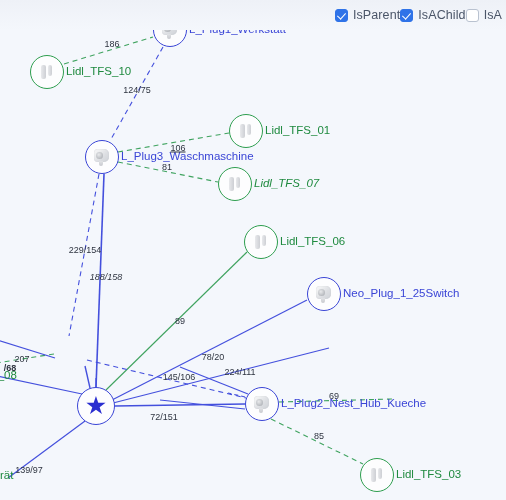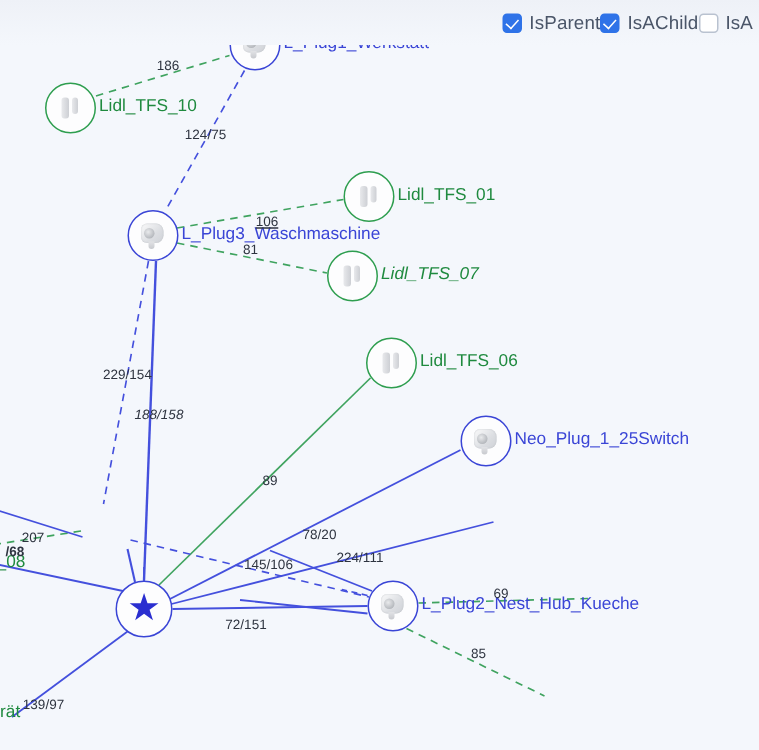--- a/index.html
+++ b/index.html
@@ -352,20 +352,29 @@
         <div class="plug-ico">
           <div class="body"></div>
             <div class="hole"></div>
             <div class="pin"></div>
         </div>
       </div>
       <div class="node-label lbl-blue">L_Plug2_Nest_Hub_Kueche</div>
     </div>
 
 
+    <div class="node" style="left:377px; top:475px;">
+      <div class="node-circle green">
+        <div class="sensor-ico">
+          <div class="b1"></div>
+            <div class="b2"></div>
+        </div>
+      </div>
+      <div class="node-label lbl-green">Lidl_TFS_03</div>
+    </div>
 
     <div id="side-label-tfs08">TFS_08</div>
   </div>
 
   <div id="edge-labels">
     <div class="edge-label" style="left:112px; top:44px;">186</div>
     <div class="edge-label" style="left:137px; top:90px;">124/75</div>
     <div class="edge-label" style="left:178px; top:148px;text-decoration:underline;">106</div>
     <div class="edge-label" style="left:167px; top:167px;">81</div>
     <div class="edge-label" style="left:85px;  top:250px;">229/154</div>

